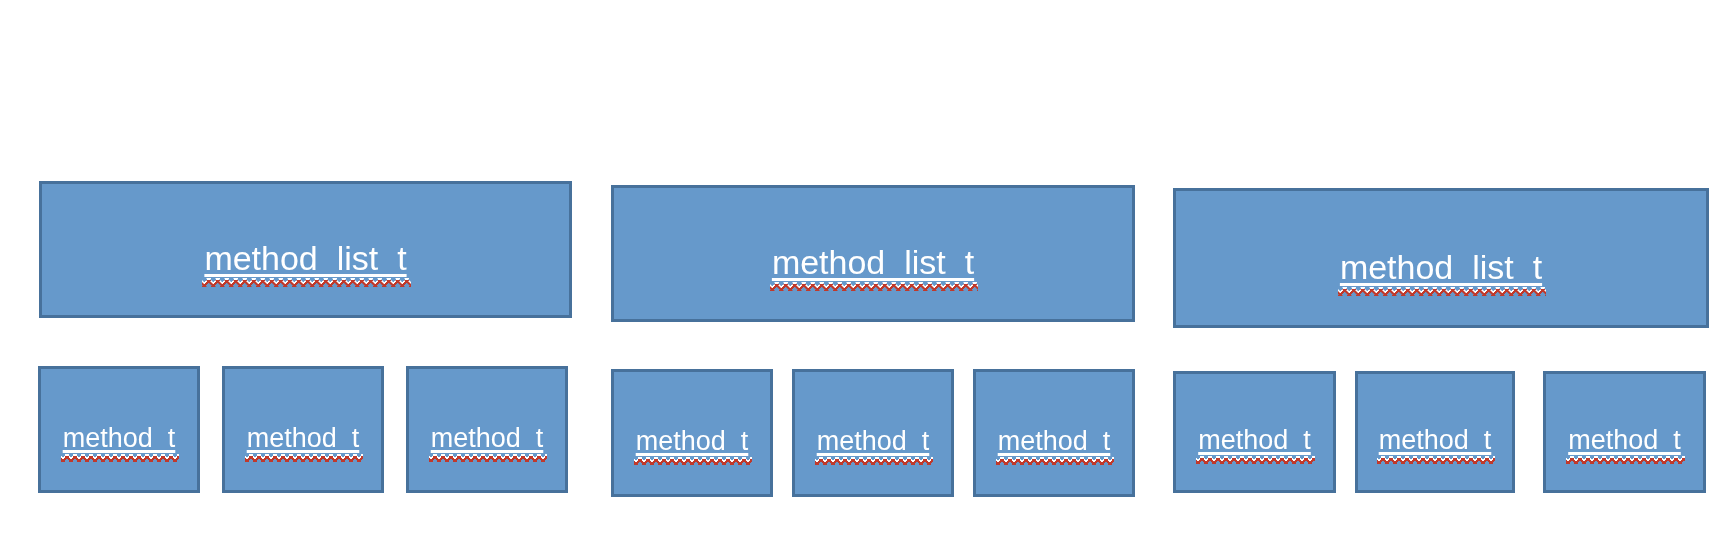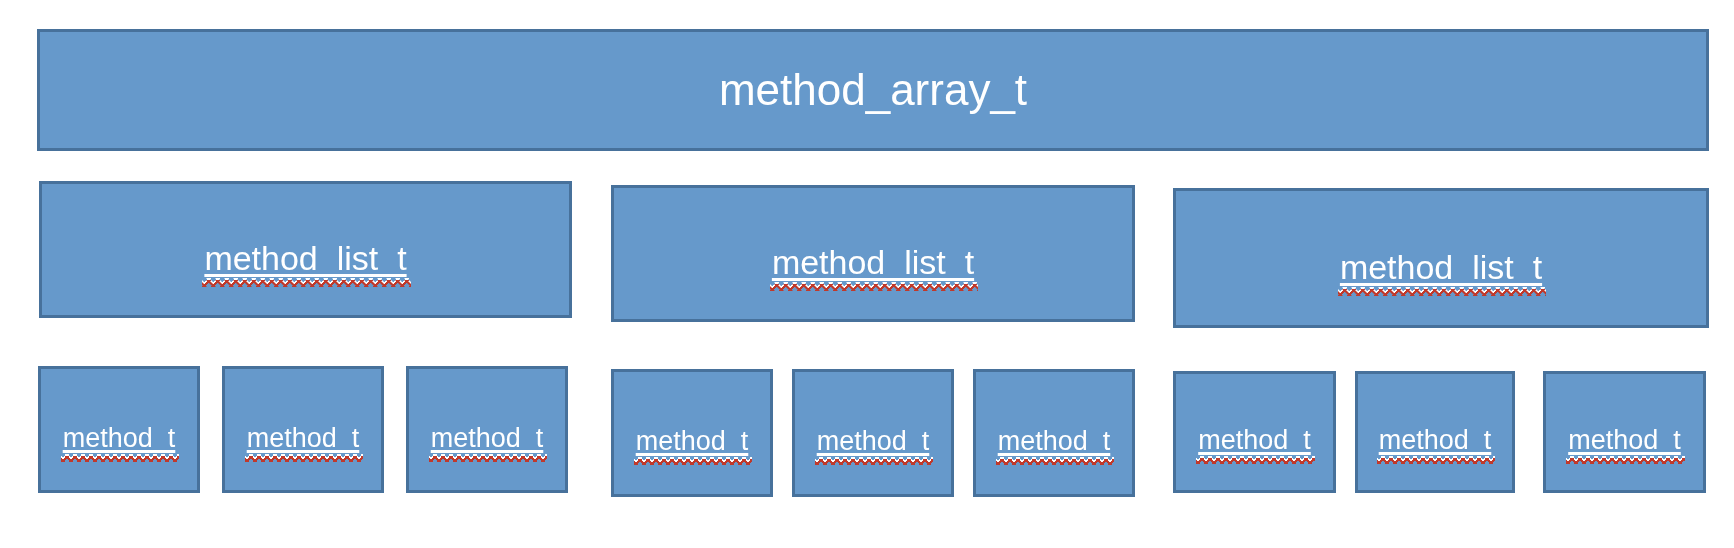--- a/index.html
+++ b/index.html
@@ -84,23 +84,20 @@
     height:6px;bottom:-10px;
     background-size:8px 6px,8px 6px;
     background-position:0 0,4px 0;
   }
 </style>
 </head>
 <body>
 
 <div id="stage">
 
-  <div class="box" style="left:37px;top:29px;width:1672px;height:122px;">
-    <span class="lbl lbl-xl">method_array_t</span>
-  </div>
 
   <div class="box" style="left:39px;top:181px;width:533px;height:137px;">
     <span class="lbl lbl-lg misspelled">method_list_t</span>
   </div>
   <div class="box" style="left:611px;top:185px;width:524px;height:137px;">
     <span class="lbl lbl-lg misspelled">method_list_t</span>
   </div>
   <div class="box" style="left:1173px;top:188px;width:536px;height:140px;">
     <span class="lbl lbl-lg misspelled">method_list_t</span>
   </div>

